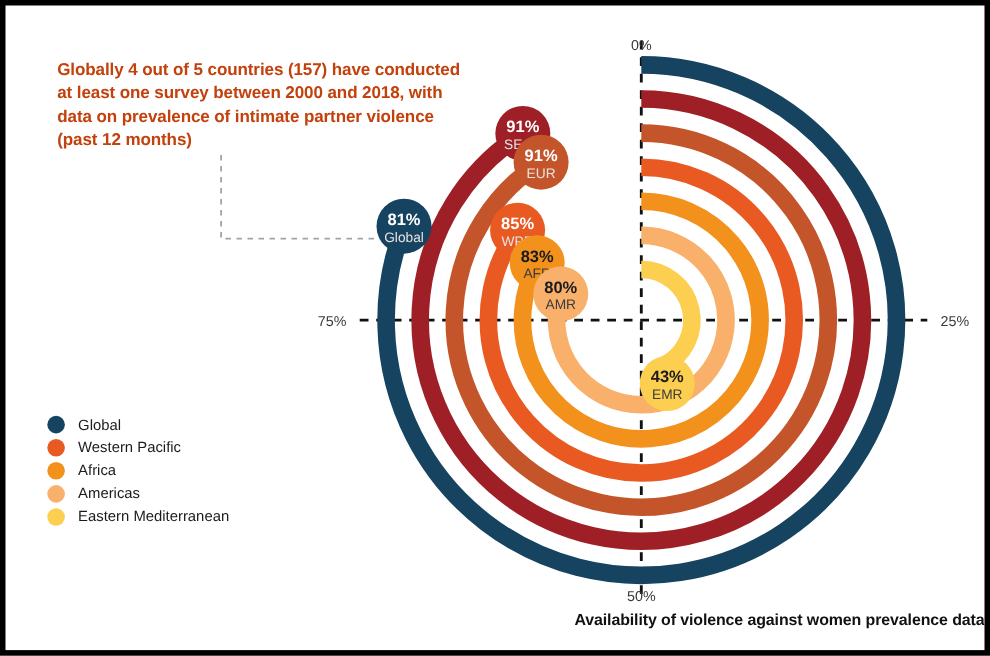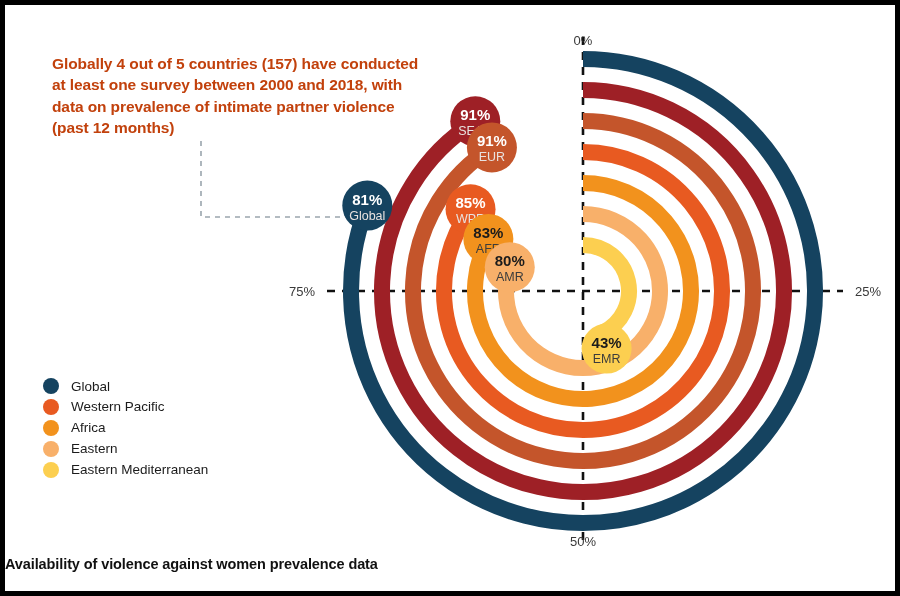--- a/index.html
+++ b/index.html
@@ -7,21 +7,21 @@
   #page{position:relative;width:900px;height:596px;background:#ffffff;
         border:5px solid #000000;box-sizing:border-box;overflow:hidden;}
   #headline{position:absolute;left:47px;top:48px;width:370px;
             font-size:15.5px;font-weight:bold;line-height:1.38;
             color:#c2410c;letter-spacing:-0.1px;}
   #legend{position:absolute;left:38px;top:371px;}
   .legend-row{display:flex;align-items:center;height:20.8px;}
   .legend-dot{width:16px;height:16px;border-radius:50%;flex:0 0 16px;}
   .legend-label{margin-left:12px;font-size:13.5px;color:#1b1b1b;
                 line-height:1;white-space:nowrap;}
-  #caption{position:absolute;left:0;right:0;top:551px;text-align:left;
+  #caption{position:absolute;left:0;right:0;top:551px;text-align:right;
            font-size:14.5px;font-weight:bold;color:#111111;letter-spacing:-0.1px;}
   #chart{position:absolute;left:0;top:0;}
   .axis-label{font-size:13px;fill:#3a3a3a;font-family:"Liberation Sans",sans-serif;}
 </style>
 </head>
 <body>
 
 <div id="page">
 
   <div id="headline">Globally 4 out of 5 countries (157) have conducted at least one survey between 2000 and 2018, with data on prevalence of intimate partner violence (past 12 months)</div>
@@ -103,21 +103,21 @@
     <div class="legend-row">
       <span class="legend-dot" style="background: rgb(232, 90, 33);"></span>
       <span class="legend-label">Western Pacific</span>
     </div>
     <div class="legend-row">
       <span class="legend-dot" style="background: rgb(242, 146, 29);"></span>
       <span class="legend-label">Africa</span>
     </div>
     <div class="legend-row">
       <span class="legend-dot" style="background: rgb(248, 176, 106);"></span>
-      <span class="legend-label">Eastern</span>
+      <span class="legend-label">Americas</span>
     </div>
     <div class="legend-row">
       <span class="legend-dot" style="background: rgb(252, 207, 80);"></span>
       <span class="legend-label">Eastern Mediterranean</span>
     </div>
   </div>
 
   <div id="caption">Availability of violence against women prevalence data</div>
 </div>
 

